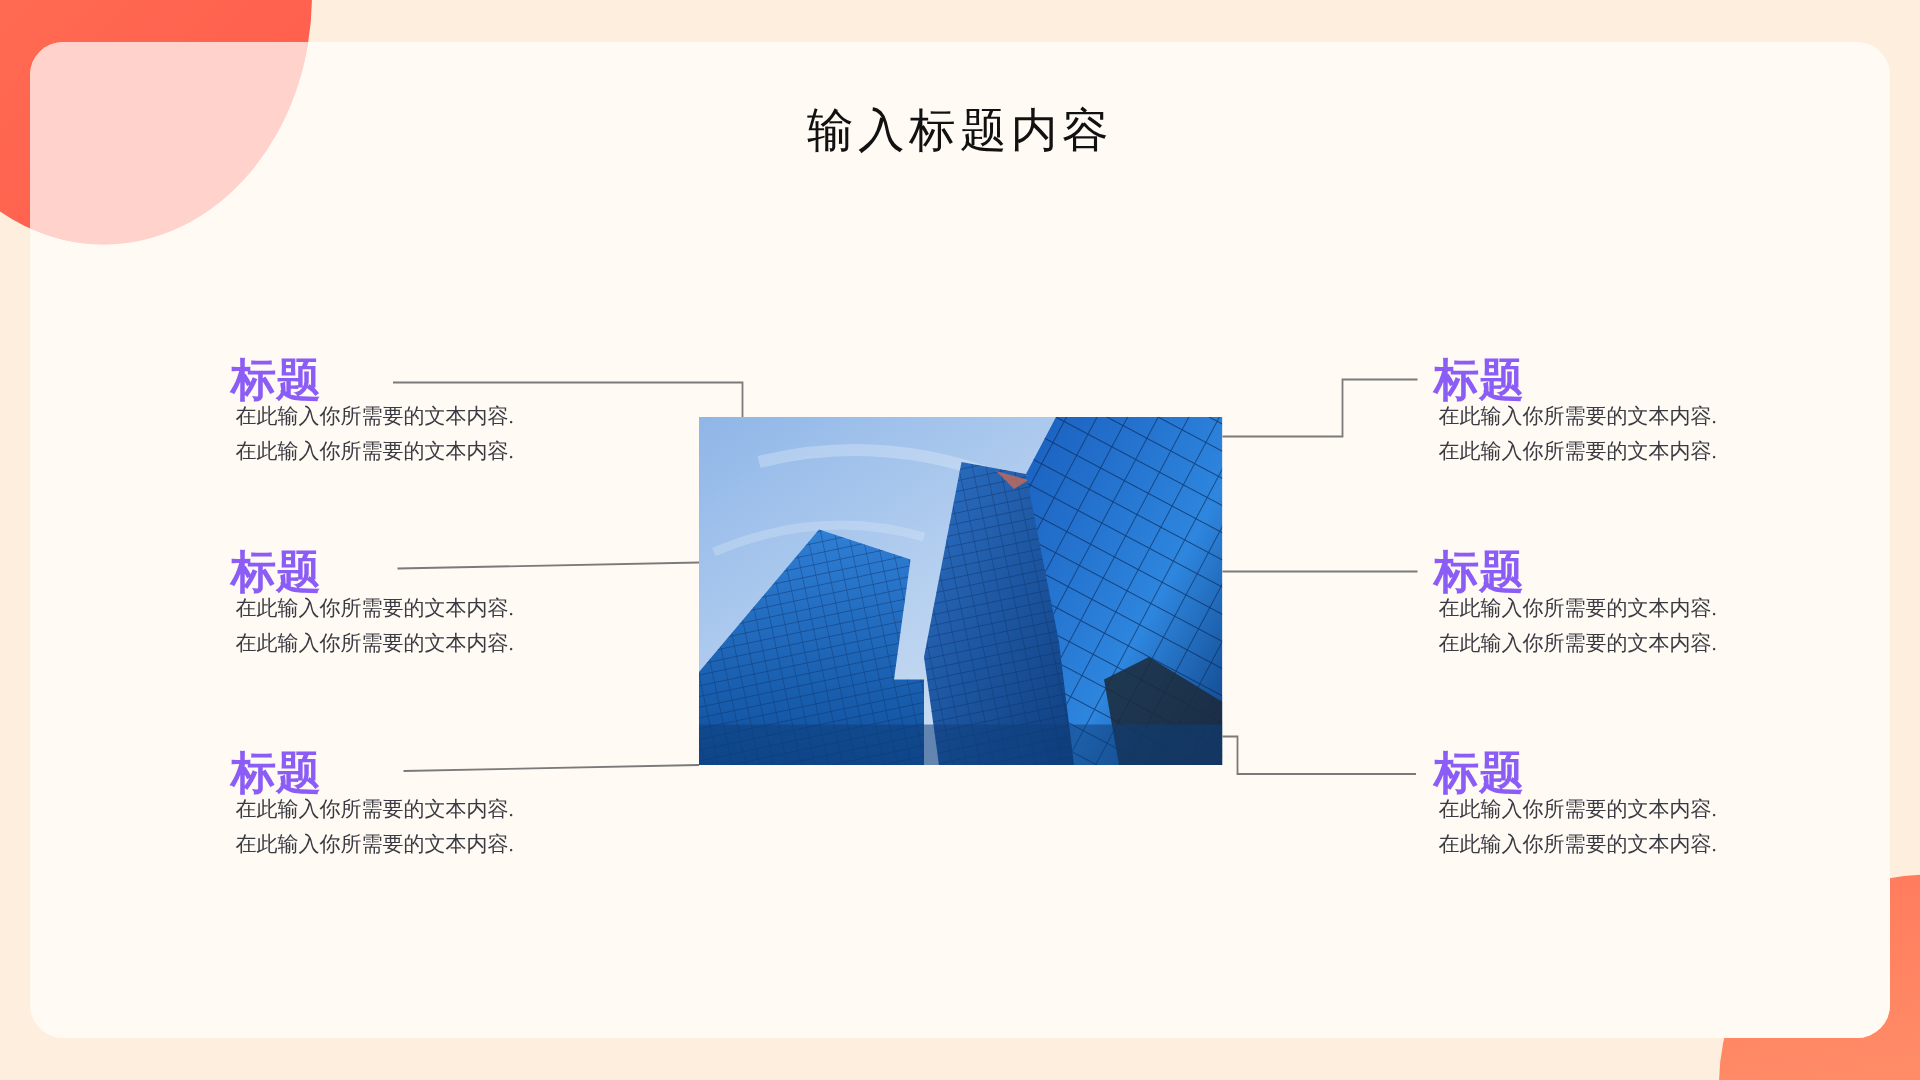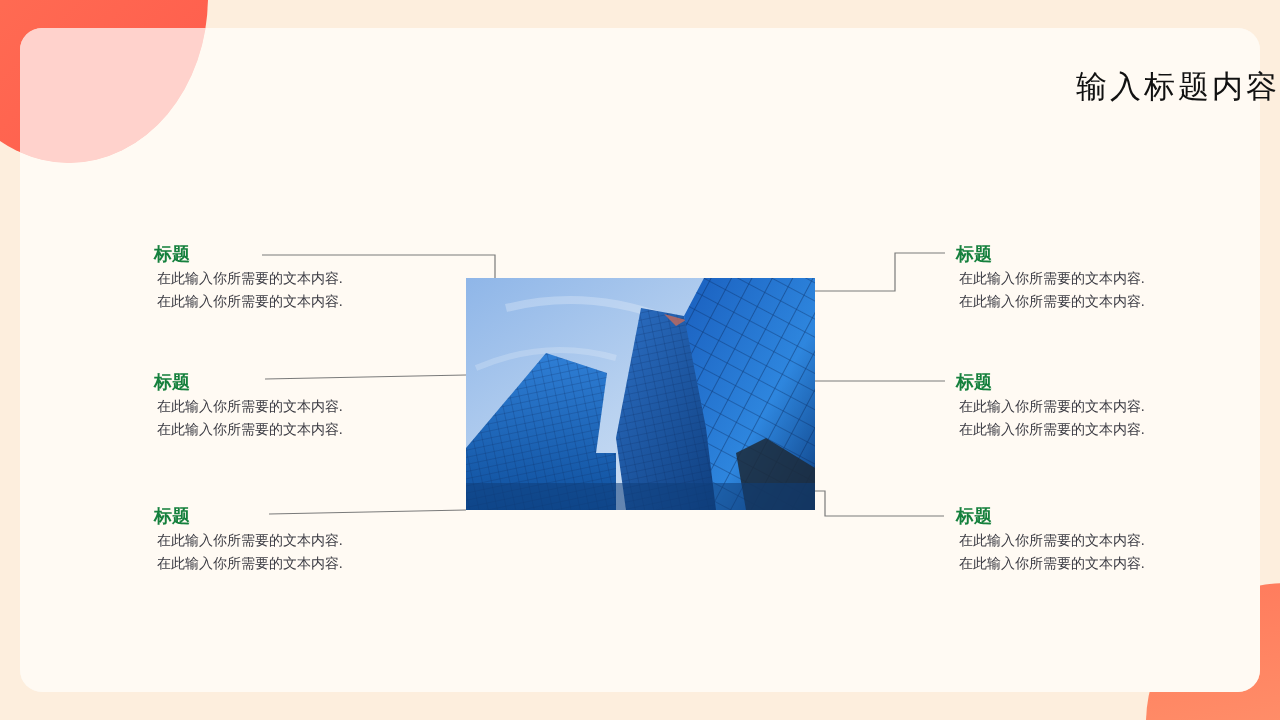--- a/index.html
+++ b/index.html
@@ -18,27 +18,27 @@
       border-radius: 50%;
       background: linear-gradient(170deg, #ff7a5c 0%, #ff8d68 50%, #ff9c74 100%);
     }
     .card {
       position: absolute; left: 20px; top: 28px; width: 1240px; height: 664px;
       border-radius: 22px;
       background: rgba(255, 251, 244, 0.72);
       overflow: hidden;
     }
     .title {
-      position: absolute; left: 0; top: 66px; width: 1280px; text-align: right;
+      position: absolute; left: 0; top: 66px; width: 1280px; text-align: center;
       font-size: 31px; font-weight: 500; color: #111; letter-spacing: 3px;
       font-family: "DejaVu Sans", sans-serif;
     }
     .item { position: absolute; width: 240px; }
     .item-title {
-      font-size: 18px; font-weight: bold; color: #15803d; line-height: 26px;
+      font-size: 30px; font-weight: bold; color: #8b5cf6; line-height: 26px;
       font-family: "DejaVu Sans", sans-serif;
     }
     .item-line {
       font-size: 14px; color: #3a3a42; line-height: 23px; padding-left: 3px;
       font-family: Liberation Serif, serif; white-space: nowrap;
     }
     .photo {
       position: absolute; left: 466px; top: 278px; width: 349px; height: 232px;
       overflow: hidden;
     }

